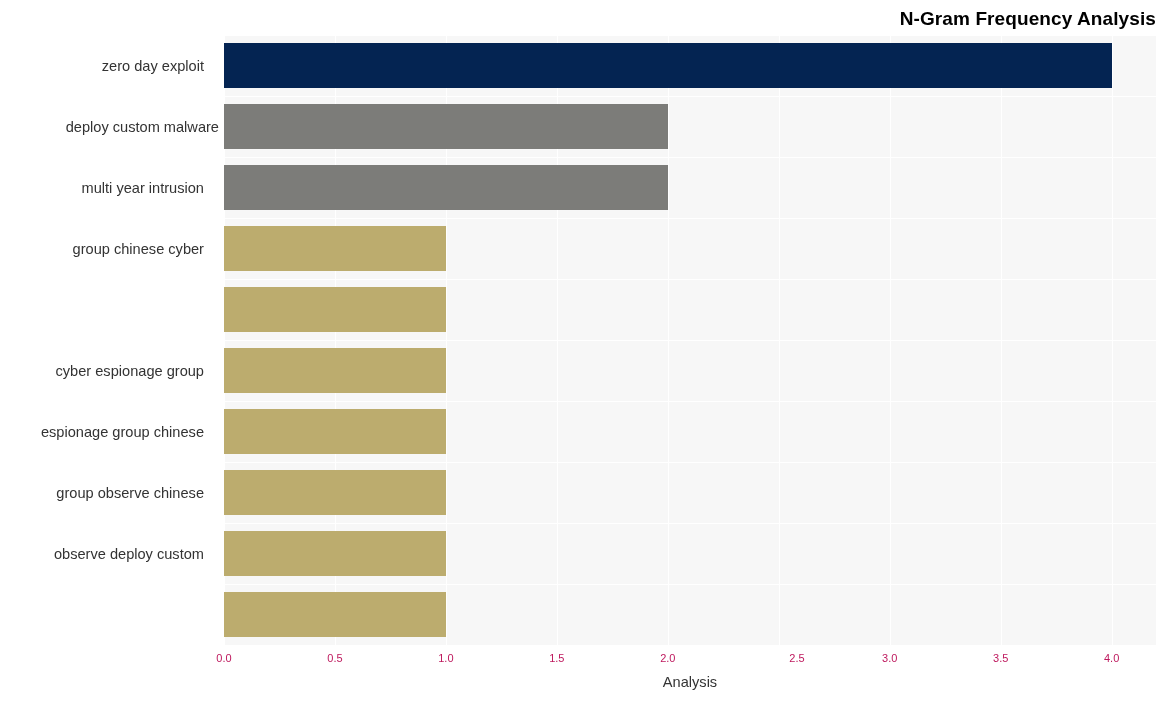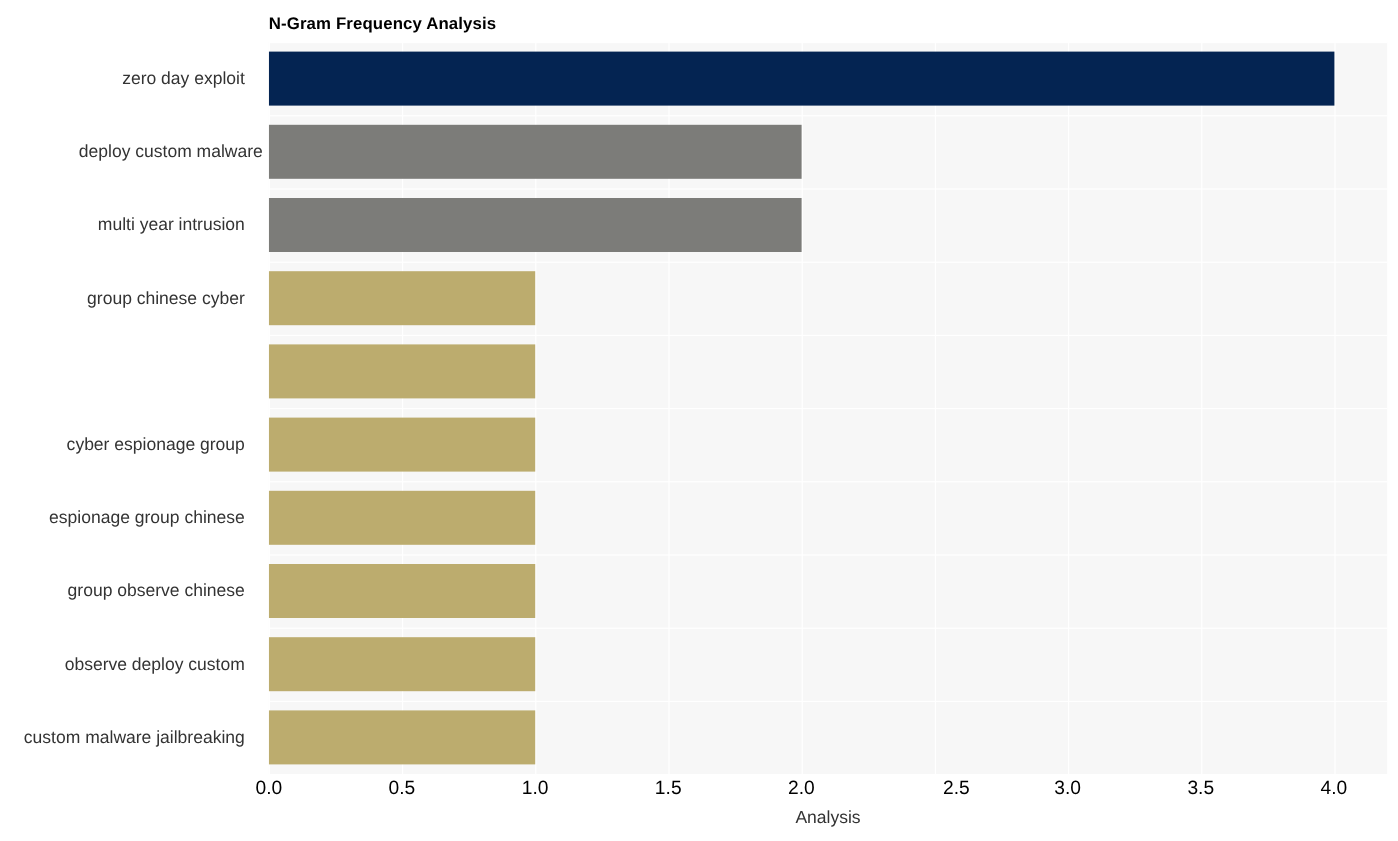--- a/index.html
+++ b/index.html
@@ -24,22 +24,22 @@
   }
 
   
   #chart-title {
     position: absolute;
     left: 224px;
     top: 6px;
     width: 932px;
     height: 26px;
     line-height: 26px;
-    text-align: left;
-    font-size: 14px;
+    text-align: right;
+    font-size: 19px;
     font-weight: bold;
     color: #000000;
     letter-spacing: 0.1px;
     white-space: nowrap;
   }
 
   
   #plot-area {
     position: absolute;
     left: 224px;
@@ -100,22 +100,22 @@
     position: absolute;
     left: 224px;
     top: 648px;
     width: 932px;
     height: 22px;
   }
   .xtick {
     position: absolute;
     top: 0;
     transform: translateX(-50%);
-    font-size: 16px;
-    color: #000000;
+    font-size: 11px;
+    color: #be185d;
     white-space: nowrap;
     line-height: 20px;
   }
 
   #xaxis-label {
     position: absolute;
     left: 224px;
     top: 672px;
     width: 932px;
     text-align: center;
@@ -172,21 +172,20 @@
 
   <div id="ytick-layer">
       <div class="ytick" style="top: 21.5px; width: 204px; left: 0px;">zero day exploit</div>
       <div class="ytick" style="top: 82.5px; width: 204px; left: 0px; margin-left: 15px;">deploy custom malware</div>
       <div class="ytick" style="top: 143.5px; width: 204px; left: 0px;">multi year intrusion</div>
       <div class="ytick" style="top: 204.5px; width: 204px; left: 0px;">group chinese cyber</div>
       <div class="ytick" style="top: 326.5px; width: 204px; left: 0px;">cyber espionage group</div>
       <div class="ytick" style="top: 387.5px; width: 204px; left: 0px;">espionage group chinese</div>
       <div class="ytick" style="top: 448.5px; width: 204px; left: 0px;">group observe chinese</div>
       <div class="ytick" style="top: 509.5px; width: 204px; left: 0px;">observe deploy custom</div>
-      <div class="ytick" style="top: 570.5px; width: 204px; left: 0px;">custom malware jailbreaking</div>
     </div>
 
   <div id="xtick-layer">
       <div class="xtick" style="left: 0px;">0.0</div>
       <div class="xtick" style="left: 110.952px;">0.5</div>
       <div class="xtick" style="left: 221.905px;">1.0</div>
       <div class="xtick" style="left: 332.857px;">1.5</div>
       <div class="xtick" style="left: 443.81px;">2.0</div>
       <div class="xtick" style="left: 573px;">2.5</div>
       <div class="xtick" style="left: 665.714px;">3.0</div>

